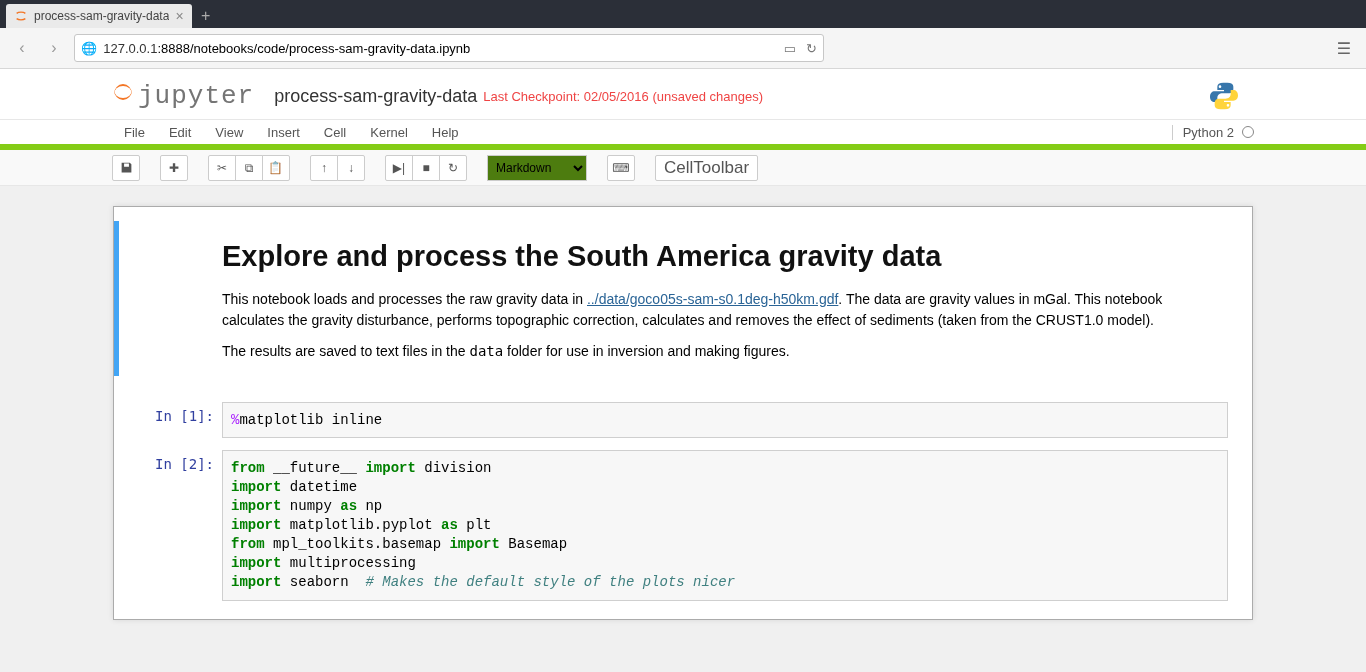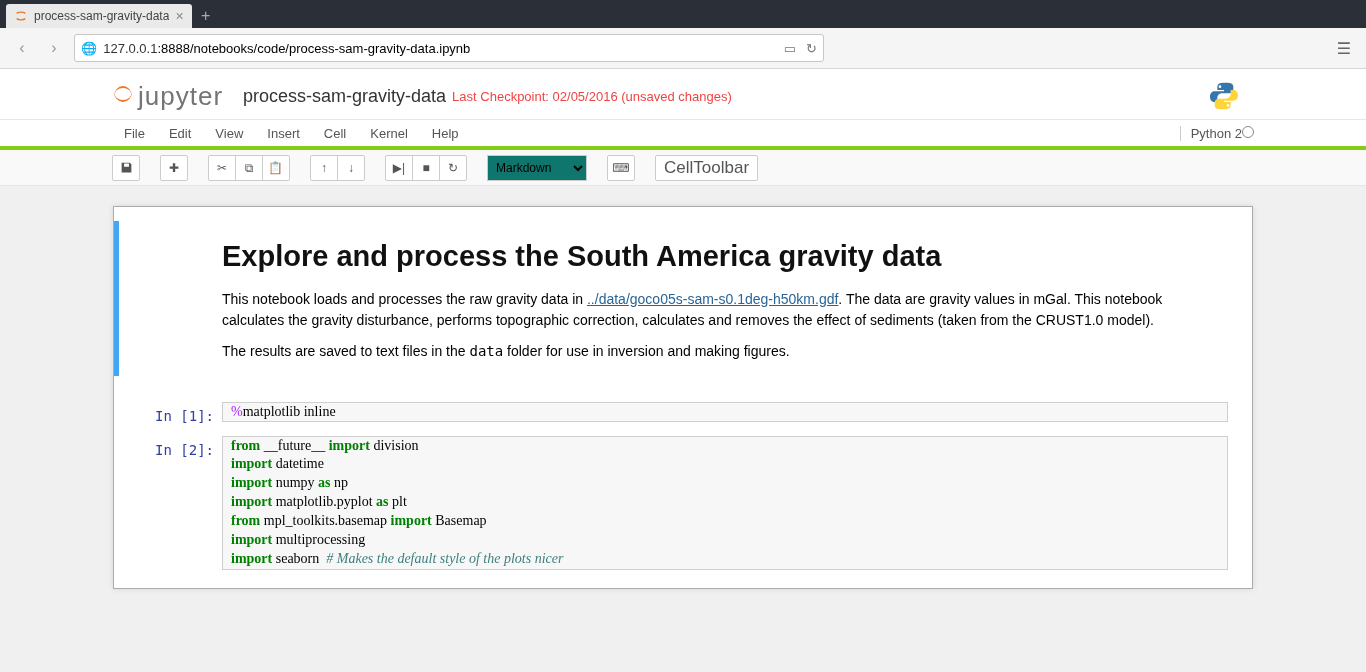--- a/index.html
+++ b/index.html
@@ -13,53 +13,53 @@
 .nav-btn { width:24px; height:24px; display:flex; align-items:center; justify-content:center; color:#9a9a9a; font-size:16px; cursor:pointer; }
 .url-bar { flex:1; max-width:750px; height:28px; background:#fff; border:1px solid #c7c7c7; border-radius:3px; display:flex; align-items:center; padding:0 6px; gap:6px; font-size:13px; }
 .url-globe { color:#999; }
 .url-host { color:#333; }
 .url-path { color:#000000; }
 .url-right { margin-left:auto; display:flex; gap:10px; color:#777; }
 .hamburger { margin-left:auto; color:#666; font-size:16px; cursor:pointer; width:24px; text-align:center; }
 .page { background:#fff; }
 .jp-header { display:flex; align-items:center; padding:6px 16px 2px 16px; height:50px; }
 .jp-logo-wrap { display:flex; align-items:baseline; gap:4px; margin-left:96px;}
-.jp-logo { font-family:Liberation Sans, sans-serif; font-size:26px; color:#757575; letter-spacing:1px; display:flex; align-items:center; gap:2px; }
+.jp-logo { font-family:Liberation Mono, monospace; font-size:26px; color:#757575; letter-spacing:1px; display:flex; align-items:center; gap:2px; }
 .jp-logo-icon { width:22px; height:22px; position:relative; display:inline-block; }
 .jp-logo-icon::before { content:""; position:absolute; top:3px; left:2px; width:18px; height:8px; border:2.5px solid #f37626; border-bottom:none; border-left:none; border-right:none; border-radius:50% 50% 0 0 / 100% 100% 0 0; }
 .jp-logo-icon::after { content:""; position:absolute; bottom:3px; left:2px; width:18px; height:8px; border:2.5px solid #f37626; border-top:none; border-left:none; border-right:none; border-radius:0 0 50% 50% / 0 0 100% 100%; }
 .nb-title { font-size:18px; color:#333; margin-left:20px; }
 .nb-chk { font-size:13px; color:#ef4444; margin-left:6px; }
 .jp-kernel-logo { margin-left:auto; margin-right:110px; width:32px; height:32px; }
-.menubar { border-top:1px solid #e7e7e7; border-bottom:4px solid #84cc16; background:#fff; height:31px; display:flex; align-items:center; padding:0 16px 0 112px; }
+.menubar { border-top:1px solid #e7e7e7; border-bottom:6px solid #84cc16; background:#fff; height:31px; display:flex; align-items:center; padding:0 16px 0 112px; }
 .menubar .menu-item { color:#555; padding:0 12px; cursor:pointer; font-size:13px; }
-.kernel-ind { margin-left:auto; margin-right:96px; display:flex; align-items:flex-start; gap:0; color:#555; border-left:1px solid #ccc; padding-left:10px; }
+.kernel-ind { margin-left:auto; margin-right:96px; display:flex; align-items:center; gap:8px; color:#555; border-left:1px solid #ccc; padding-left:10px; }
 .kernel-dot { width:12px; height:12px; border:1px solid #888; border-radius:50%; }
 .toolbar { border-bottom:1px solid #e7e7e7; background:#f9f9f9; height:36px; display:flex; align-items:center; padding:0 16px 0 112px; gap:4px; }
 .tb-btn { width:28px; height:26px; border:1px solid #ccc; background:#fff; border-radius:2px; display:flex; align-items:center; justify-content:center; font-size:12px; color:#555; cursor:pointer; }
 .tb-group { display:flex; }
 .tb-group .tb-btn { border-radius:0; margin-left:-1px; }
 .tb-group .tb-btn:first-child { border-top-left-radius:2px; border-bottom-left-radius:2px; margin-left:0; }
 .tb-group .tb-btn:last-child { border-top-right-radius:2px; border-bottom-right-radius:2px; }
-.tb-select { height:26px; border:1px solid #ccc; background:#0f766e; font-size:12px; padding:0 4px; min-width:100px; }
+.tb-select { height:26px; border:1px solid #ccc; background:#4d7c0f; font-size:12px; padding:0 4px; min-width:100px; }
 .tb-spacer { width:12px; }
 .tb-text-btn { height:26px; border:1px solid #ccc; background:#fff; border-radius:2px; padding:0 8px; font-size:17px; color:#555; display:flex; align-items:center; cursor:pointer; }
 .nb-body { background:#f0f0f0; padding:20px 0; min-height:520px; }
 .nb-container { background:#fff; border:1px solid #ababab; box-shadow:0 0 6px rgba(0,0,0,0.1); width:1140px; margin:0 auto; padding:10px 0; }
 .cell { margin:4px 0; padding:4px 8px; display:flex; }
 .prompt { width:100px; text-align:right; padding:6px 8px 0 0; font-family:monospace; font-size:14px; color:#303F9F; flex-shrink:0; }
 .inner { flex:1; padding-right:16px; }
 .text-cell .inner { font-size:14px; line-height:1.5; color:#000; }
 .text-cell h1 { font-size:29px; font-weight:700; margin:10px 0; color:#111; }
 .text-cell h2 { font-size:22px; font-weight:700; margin:12px 0 8px 0; color:#111; }
 .text-cell p { margin:10px 0; }
 .text-cell a { color:#2a6496; text-decoration:underline; }
 .text-cell code { font-family:monospace; background:transparent; }
 .selected { border-left:5px solid #42A5F5; padding-left:3px; }
-.code-input { border:1px solid #cfcfcf; background:#f7f7f7; padding:0 8px; font-family:Liberation Serif, serif; font-size:14px; line-height:1.35; white-space:pre; color:#000; }
+.code-input { border:1px solid #cfcfcf; background:#f7f7f7; padding:8px 8px; font-family:Liberation Mono, monospace; font-size:14px; line-height:1.35; white-space:pre; color:#000; }
 .cm-k { color:#008000; font-weight:bold; }
 .cm-op { color:#AA22FF; }
 .cm-cm { color:#408080; font-style:italic; }
 .fav-icon { width:14px; height:14px; }
 </style>
 </head>
 <body>
 
 <div class="browser-chrome">
   <div class="tab">

